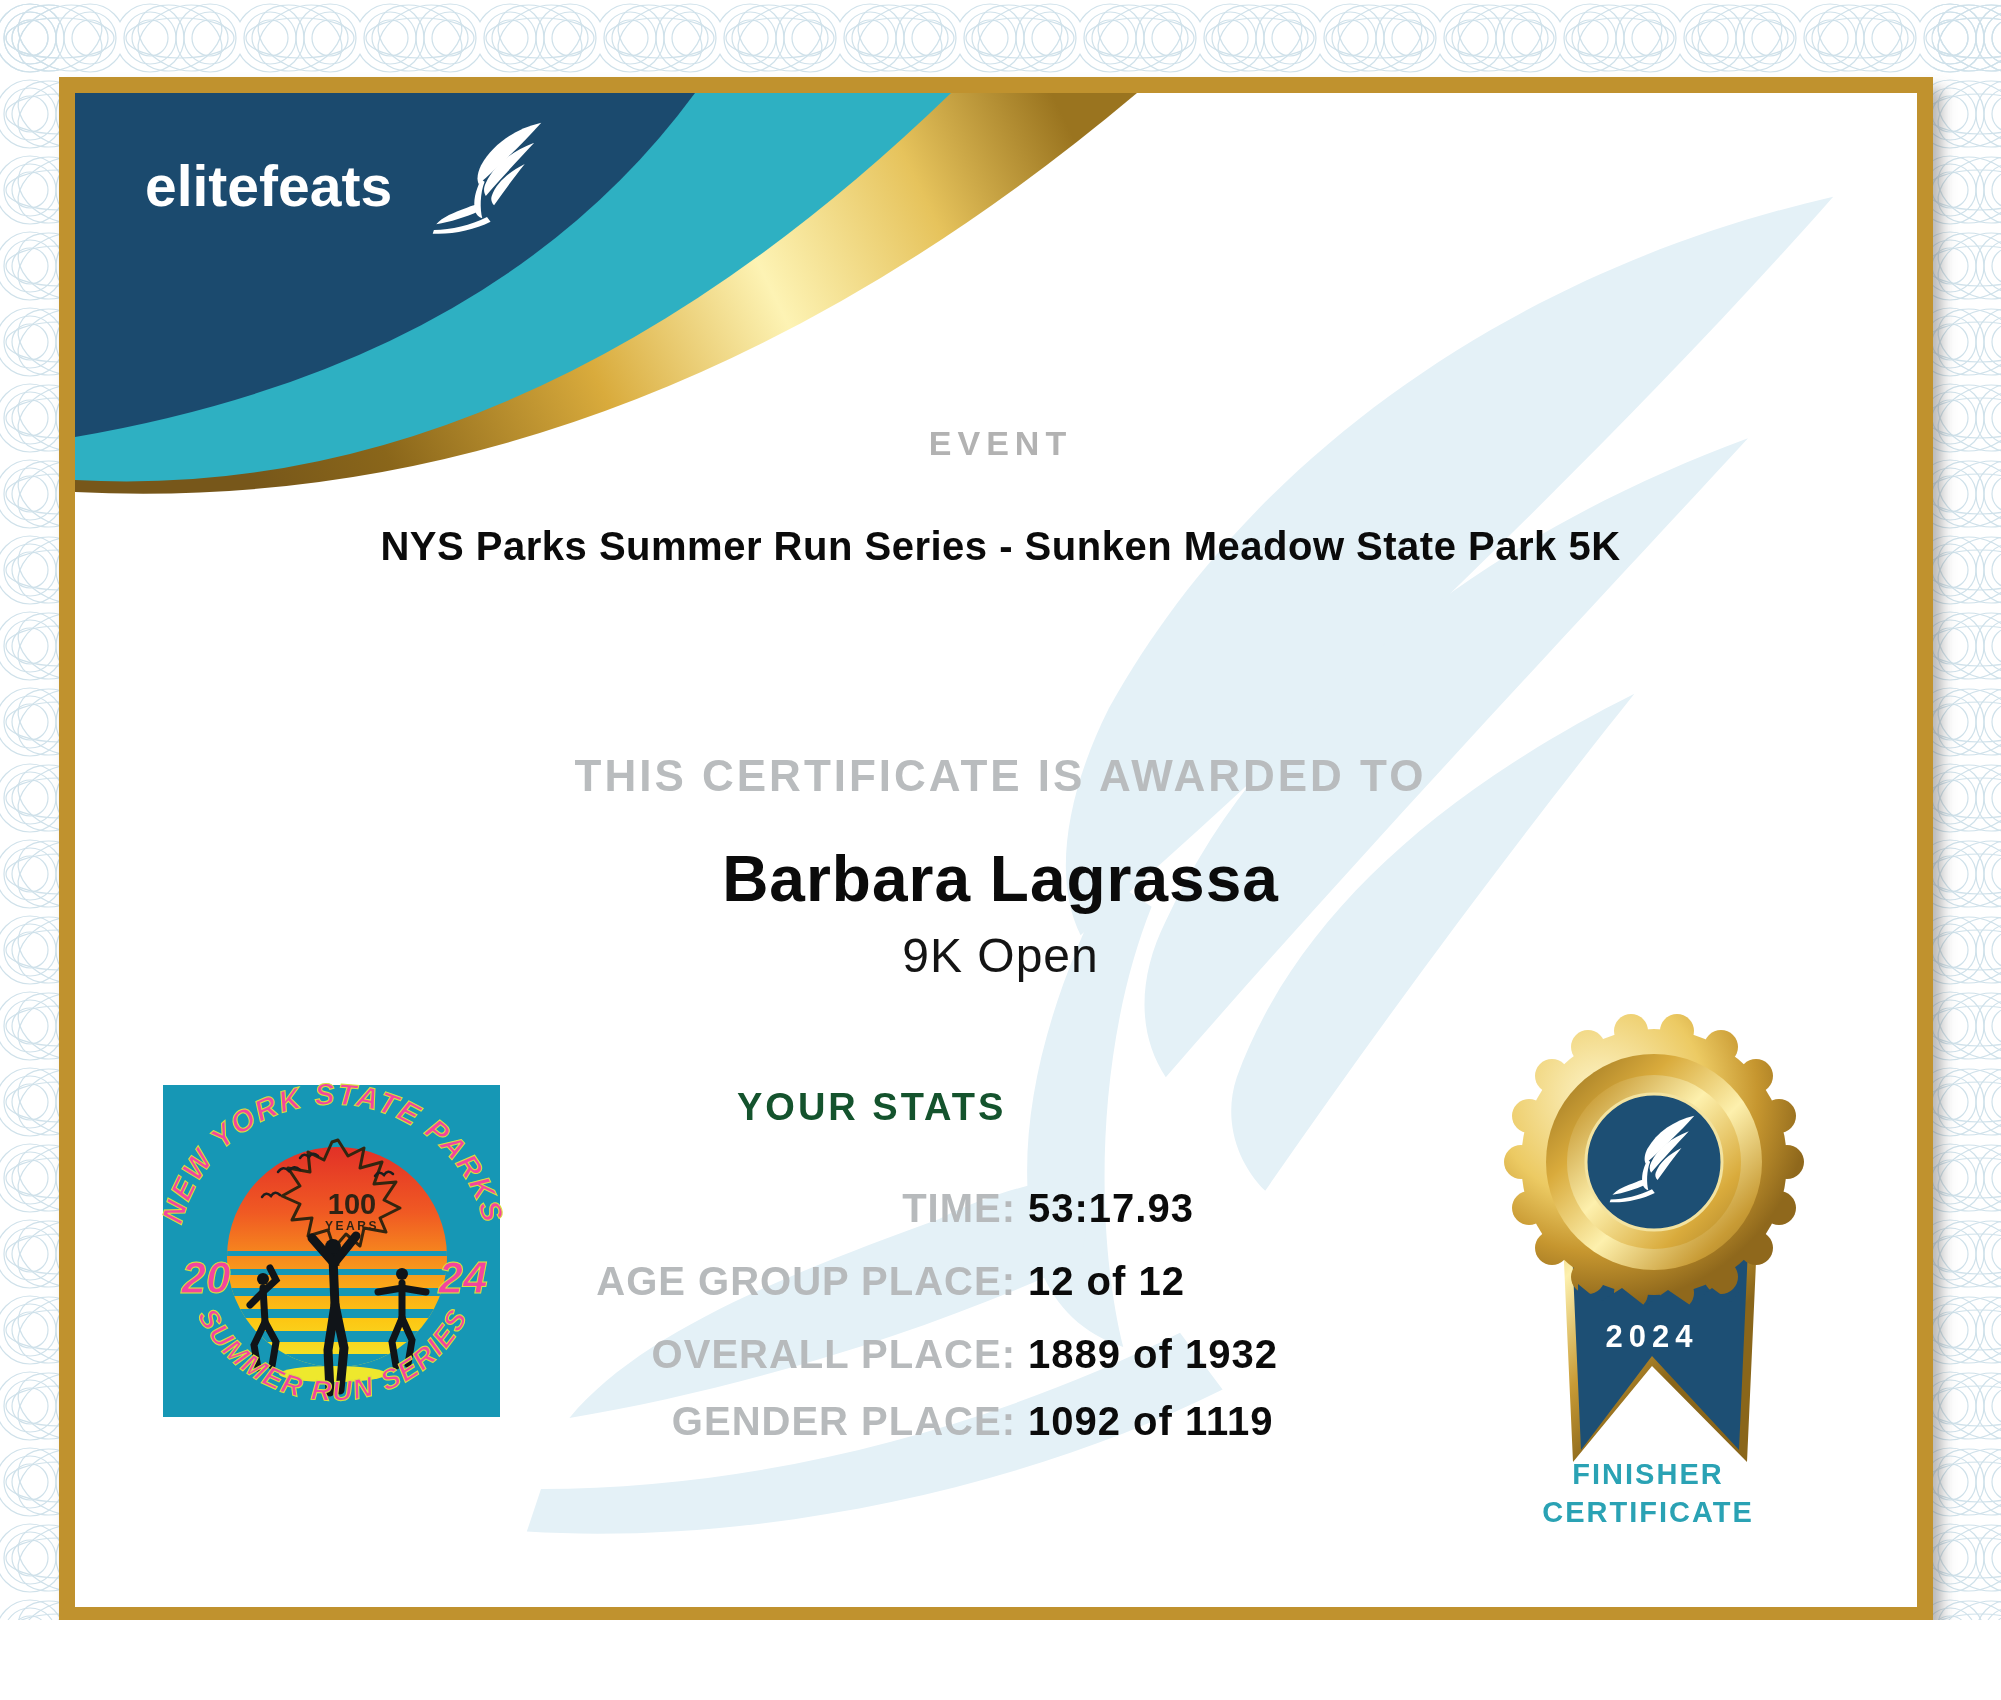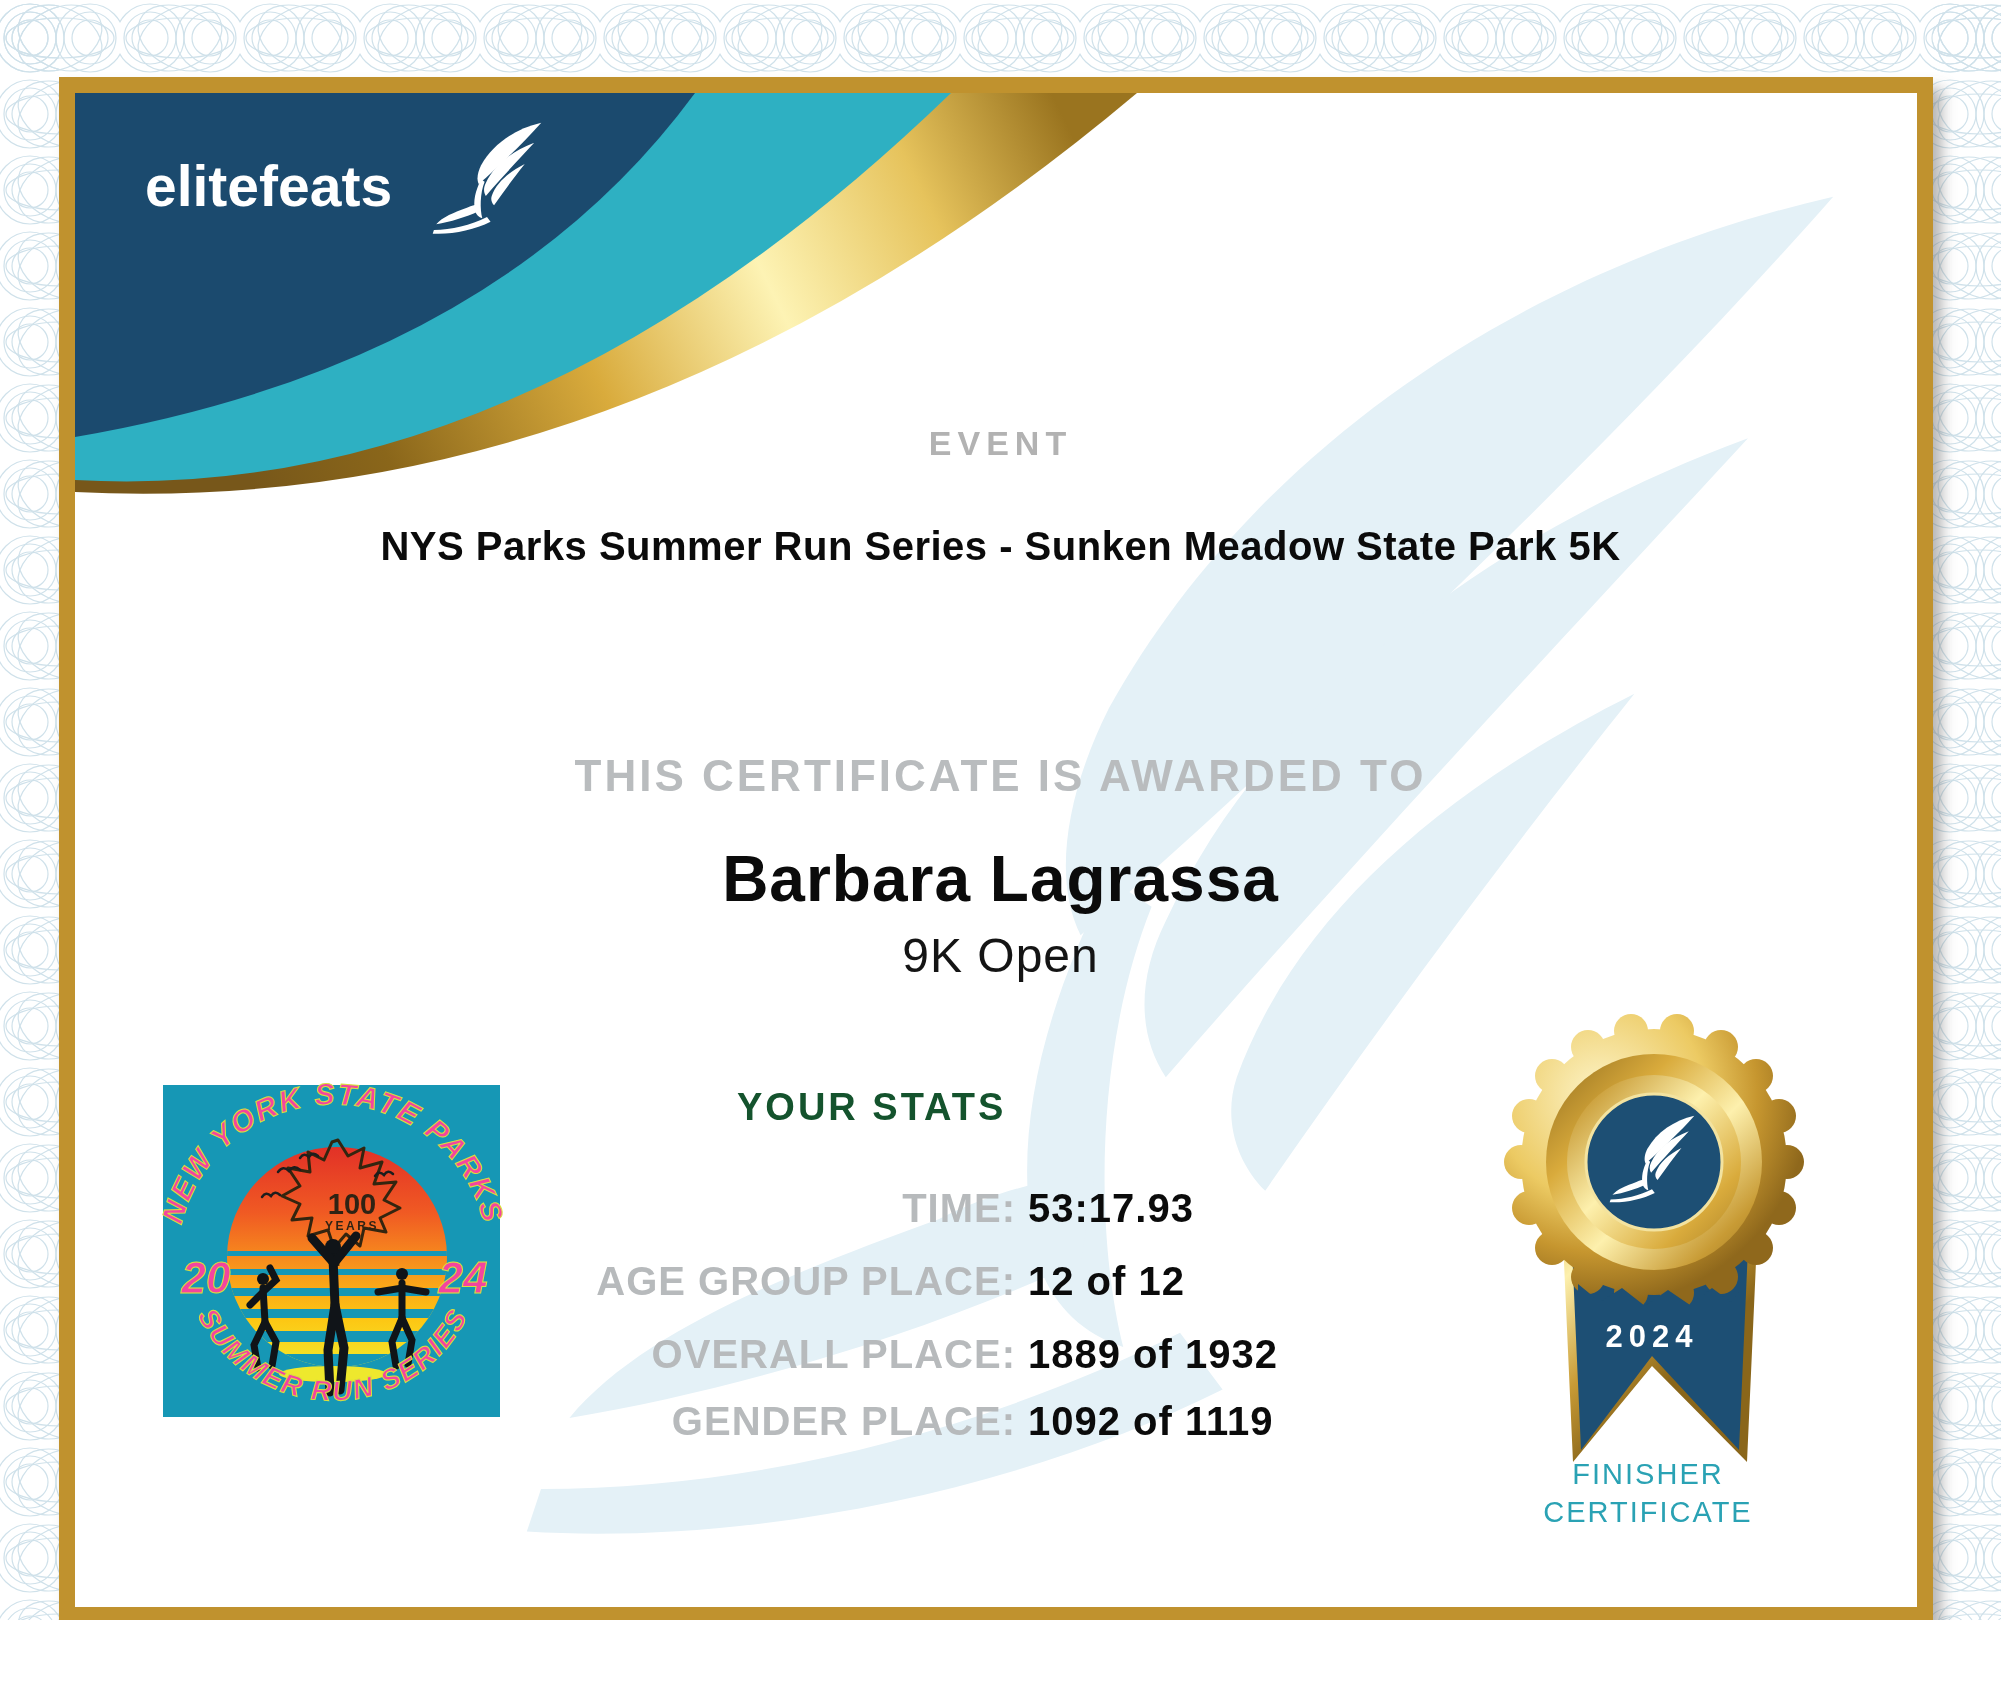--- a/index.html
+++ b/index.html
@@ -13,21 +13,21 @@
   .name{top:842px;font-size:64px;font-weight:700;color:#0b0b0b;letter-spacing:1px;}
   .division{top:928px;font-size:48px;font-weight:400;color:#141414;letter-spacing:1px;}
   .stats-heading{position:absolute;left:737px;top:1086px;font-size:38px;font-weight:700;
                  color:#14532d;letter-spacing:3px;white-space:nowrap;}
   .stat-row{position:absolute;left:0;width:2001px;height:50px;margin-left:16px;}
   .stat-row.r0{top:1186px;} .stat-row.r1{top:1259px;} .stat-row.r2{top:1332px;} .stat-row.r3{top:1399px;}
   .stat-label{position:absolute;right:1001px;font-size:40px;font-weight:700;color:#b7babc;
               letter-spacing:1px;white-space:nowrap;}
   .stat-value{position:absolute;left:1012px;font-size:40px;font-weight:700;color:#0b0b0b;
               letter-spacing:1px;white-space:nowrap;}
-  .badge-text{position:absolute;left:1448px;width:400px;text-align:center;font-weight:400;
+  .badge-text{position:absolute;left:1448px;width:400px;text-align:center;font-weight:700;
               color:#2aa2b4;font-size:29px;letter-spacing:2px;white-space:nowrap;}
   .badge-line1{top:1458px;} .badge-line2{top:1496px;}
 </style>
 </head>
 <body>
 
 <div class="cert">
 
 <svg class="bg-svg" viewBox="0 0 2001 1700">
   <defs>

